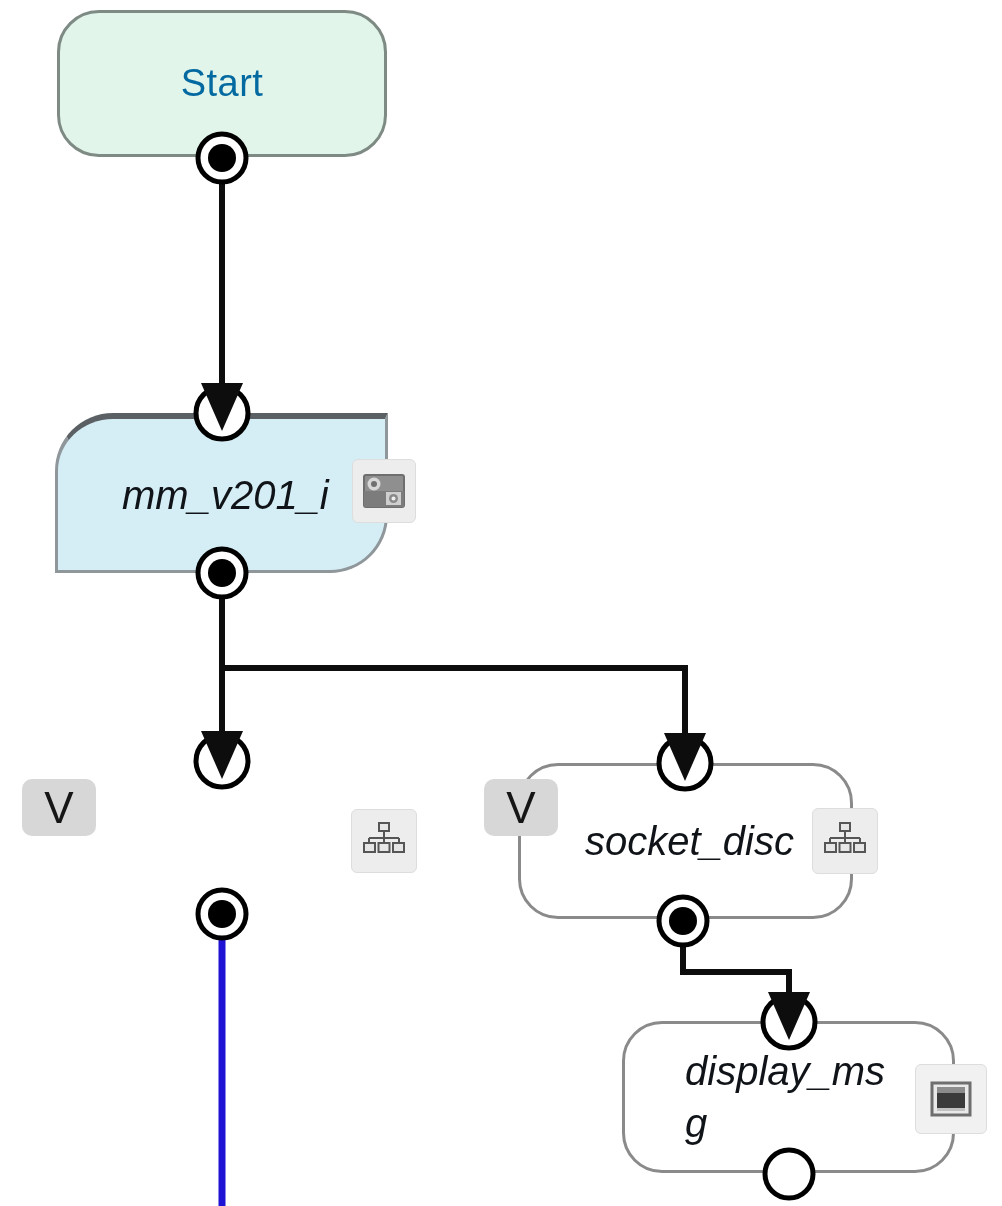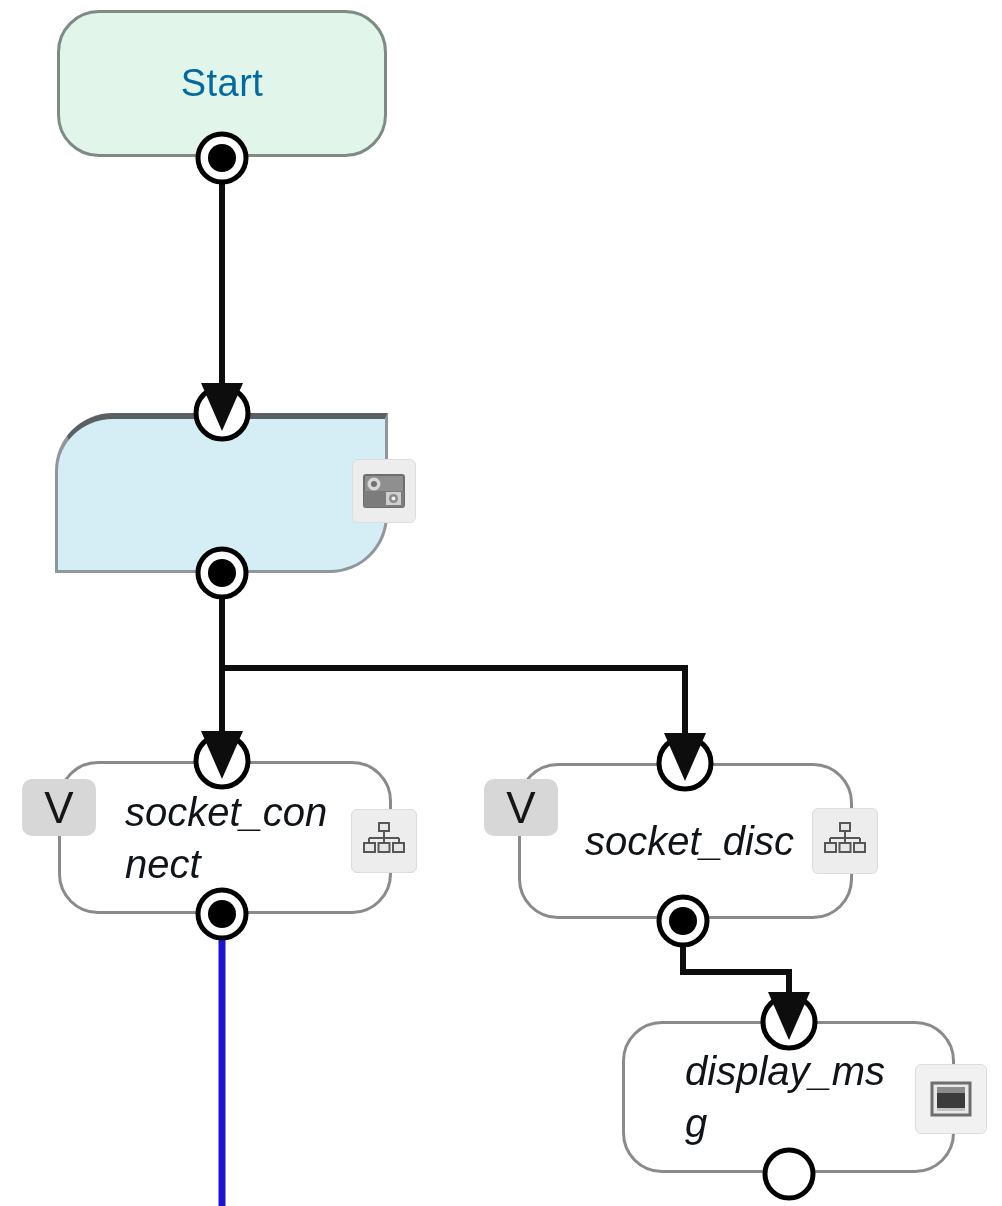--- a/index.html
+++ b/index.html
@@ -95,29 +95,24 @@
 <body>
 
 <div class="canvas">
 
   <div class="node node-start">
     <div class="node-label">Start</div>
   </div>
 
   <div class="node node-init">
     <div class="node-label wrapped">
+      <span class="line">mm_v201_i</span>
     </div>
   </div>
 
-  <div class="node node-step node-socket-connect">
-    <div class="node-label wrapped">
-      <span class="line">socket_con</span>
-      <span class="line">nect</span>
-    </div>
-  </div>
 
   <div class="node node-step node-socket-disconnect">
     <div class="node-label wrapped">
       <span class="line">socket_disc</span>
     </div>
   </div>
 
   <div class="node node-step node-display-msg">
     <div class="node-label wrapped">
       <span class="line">display_ms</span>

